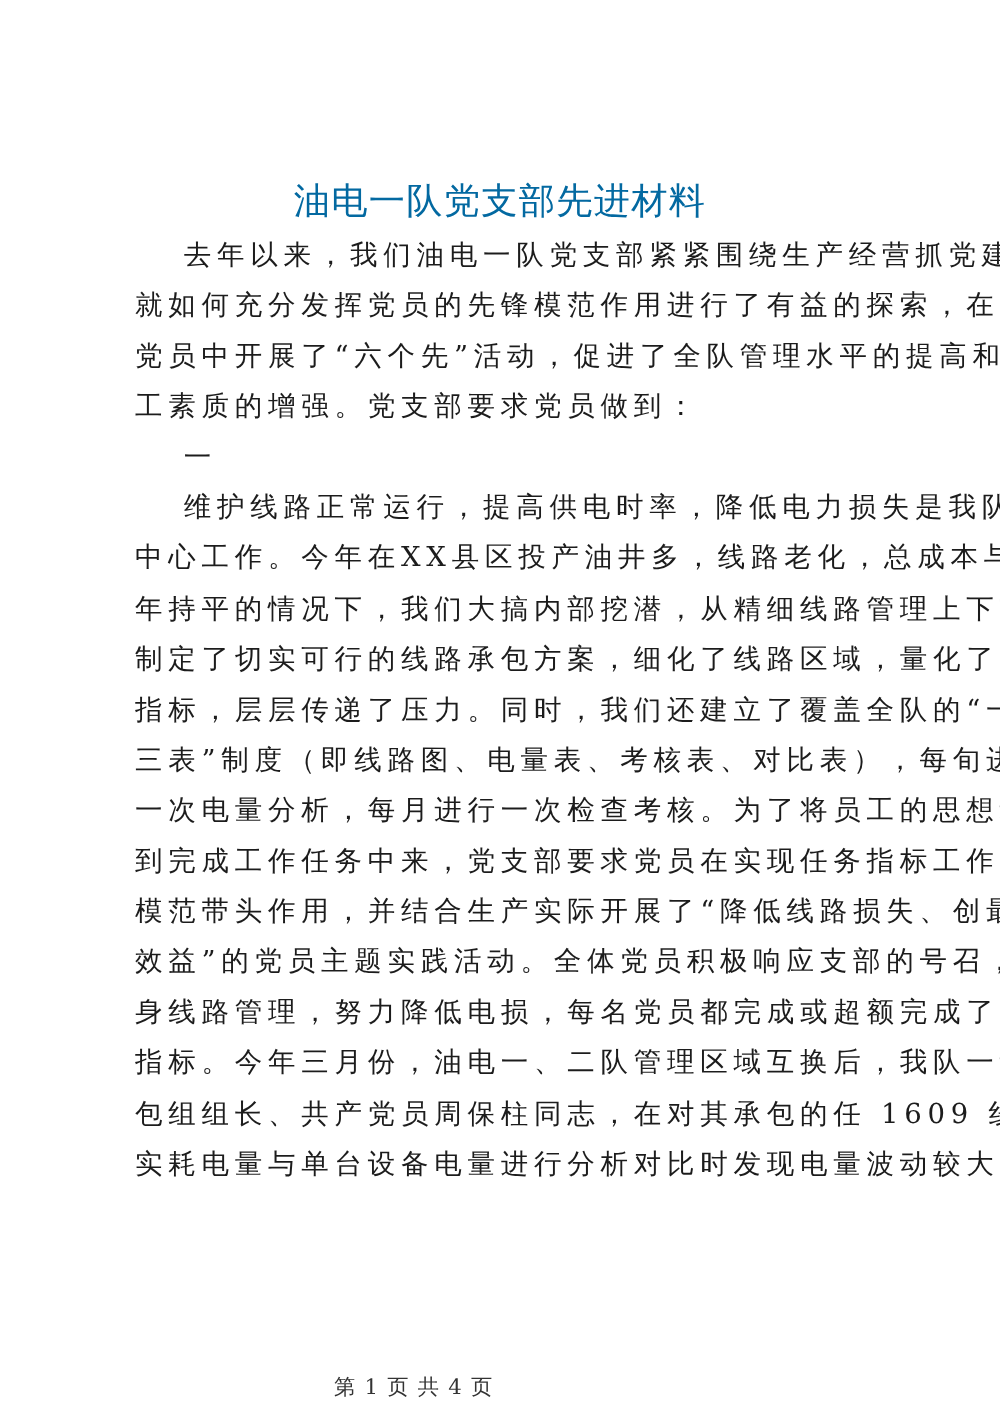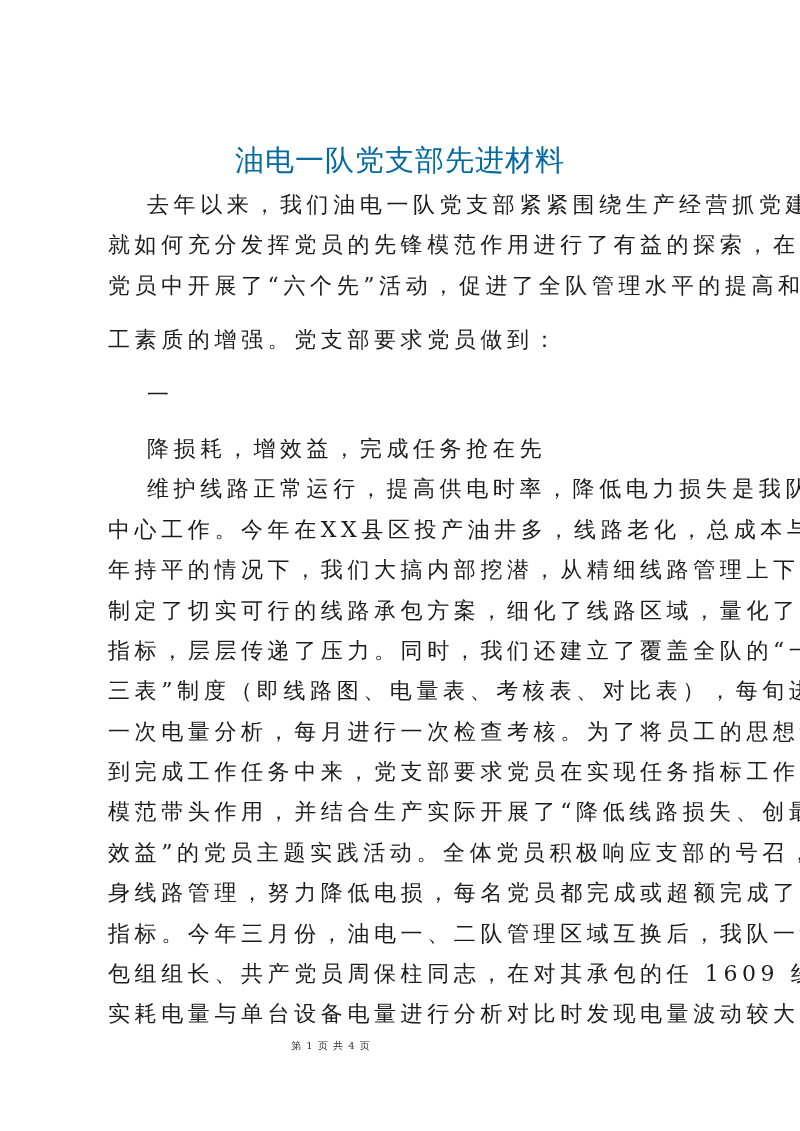--- a/index.html
+++ b/index.html
@@ -47,46 +47,44 @@
       text-align: justify;
       letter-spacing: 4.6px;
       color: #1c1c1c;
     }
     .line.indent {
       padding-left: 39px;
     }
     .line.short {
       text-align-last: left;
       text-align: right;
-      margin-top: 14px;
     }
     .footer {
       position: absolute;
       left: 0;
       width: 661px;
-      top: 1039px;
+      top: 1098px;
       text-align: center;
-      font-size: 10px;
+      font-size: 17px;
       color: #333;
       word-spacing: 2px;
     }
   </style>
 </head>
 <body>
 
 <div class="page">
   <div class="title">油电一队党支部先进材料</div>
 
   <div class="body-text" id="body-text">
     <div class="line indent">去年以来，我们油电一队党支部紧紧围绕生产经营抓党建，</div>
     <div class="line">就如何充分发挥党员的先锋模范作用进行了有益的探索，在全体</div>
     <div class="line">党员中开展了“六个先”活动，促进了全队管理水平的提高和员</div>
     <div class="line short">工素质的增强。党支部要求党员做到：</div>
     <div class="line indent short">一</div>
-    <div class="line indent short">降损耗，增效益，完成任务抢在先</div>
     <div class="line indent">维护线路正常运行，提高供电时率，降低电力损失是我队的</div>
     <div class="line">中心工作。今年在XX县区投产油井多，线路老化，总成本与去</div>
     <div class="line">年持平的情况下，我们大搞内部挖潜，从精细线路管理上下功夫，</div>
     <div class="line">制定了切实可行的线路承包方案，细化了线路区域，量化了考核</div>
     <div class="line">指标，层层传递了压力。同时，我们还建立了覆盖全队的“一图</div>
     <div class="line">三表”制度（即线路图、电量表、考核表、对比表），每旬进行</div>
     <div class="line">一次电量分析，每月进行一次检查考核。为了将员工的思想统一</div>
     <div class="line">到完成工作任务中来，党支部要求党员在实现任务指标工作中起</div>
     <div class="line">模范带头作用，并结合生产实际开展了“降低线路损失、创最好</div>
     <div class="line">效益”的党员主题实践活动。全体党员积极响应支部的号召，投</div>

